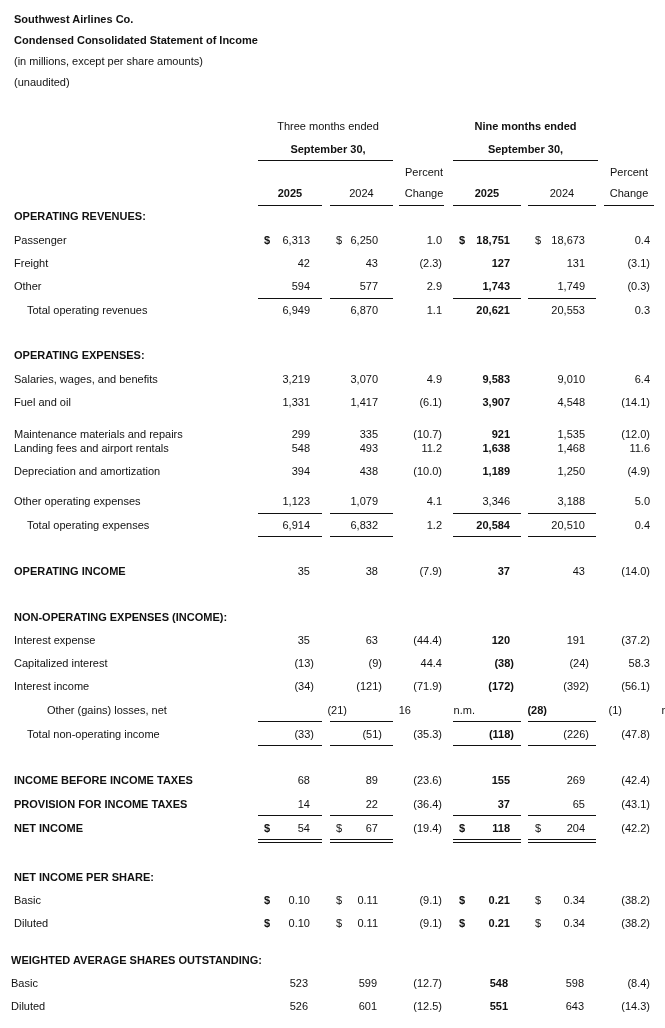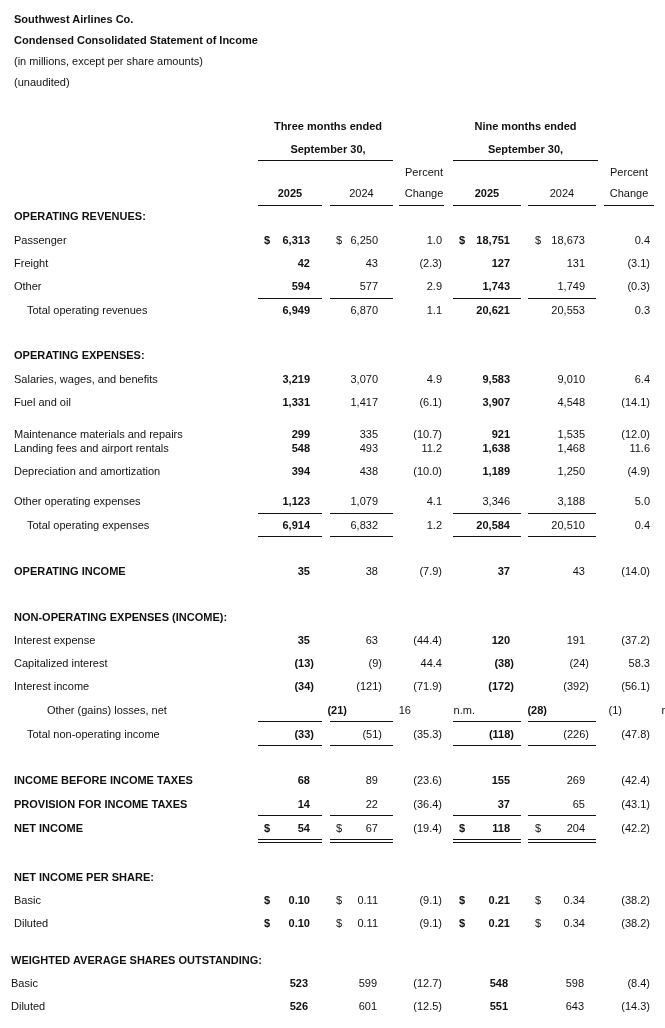--- a/index.html
+++ b/index.html
@@ -4,21 +4,21 @@
 <style>
   html, body { margin:0; padding:0; background:#ffffff; }
   body { width:665px; height:1028px; position:relative; font-family:"Liberation Sans", sans-serif; font-size:11px; color:#111; overflow:hidden; }
   .hdr { position:absolute; left:14px; font-size:11px; }
   .hdr.b { font-weight:bold; }
   .row { position:absolute; left:0; width:665px; height:16px; }
   .lbl { position:absolute; left:14px; white-space:nowrap; }
   .lbl.ind { left:27px; }
   .lbl.sec { font-weight:bold; }
   .cell { position:absolute; text-align:right; white-space:nowrap; }
-  .c1 { left:258px; width:52px; font-weight:bold; }
+  .c1 { left:258px; width:52px; font-weight:normal; }
   .c2 { left:330px; width:48px; }
   .c3 { left:397px; width:45px; }
   .c4 { left:453px; width:57px; font-weight:bold; }
   .c5 { left:525px; width:60px; }
   .c6 { left:604px; width:46px; }
   .dol { position:absolute; }
   .d1 { left:264px; font-weight:bold; }
   .d2 { left:336px; }
   .d4 { left:459px; font-weight:bold; }
   .d5 { left:535px; }
@@ -27,21 +27,21 @@
   .colhead { position:absolute; text-align:center; white-space:nowrap; }
 </style>
 </head>
 <body>
 
 <div class="hdr b" style="top:13px;">Southwest Airlines Co.</div>
 <div class="hdr b" style="top:34px;">Condensed Consolidated Statement of Income</div>
 <div class="hdr" style="top:55px;">(in millions, except per share amounts)</div>
 <div class="hdr" style="top:76px;">(unaudited)</div>
 
-<div class="colhead" style="left:258px;width:140px;top:120px;font-weight:bold;">Three months ended</div>
+<div class="colhead" style="left:258px;width:140px;top:120px;font-weight:normal;">Three months ended</div>
 <div class="colhead" style="left:258px;width:140px;top:143px;font-weight:bold;">September 30,</div>
 <div class="line" style="left:258px;width:135px;top:160px;"></div>
 <div class="colhead" style="left:453px;width:145px;top:120px;font-weight:bold;">Nine months ended</div>
 <div class="colhead" style="left:453px;width:145px;top:143px;font-weight:bold;">September 30,</div>
 <div class="line" style="left:453px;width:145px;top:160px;"></div>
 
 <div class="colhead" style="left:397px;width:54px;top:166px;">Percent</div>
 <div class="colhead" style="left:604px;width:50px;top:166px;">Percent</div>
 
 <div class="colhead" style="left:258px;width:64px;top:187px;font-weight:bold;">2025</div>

